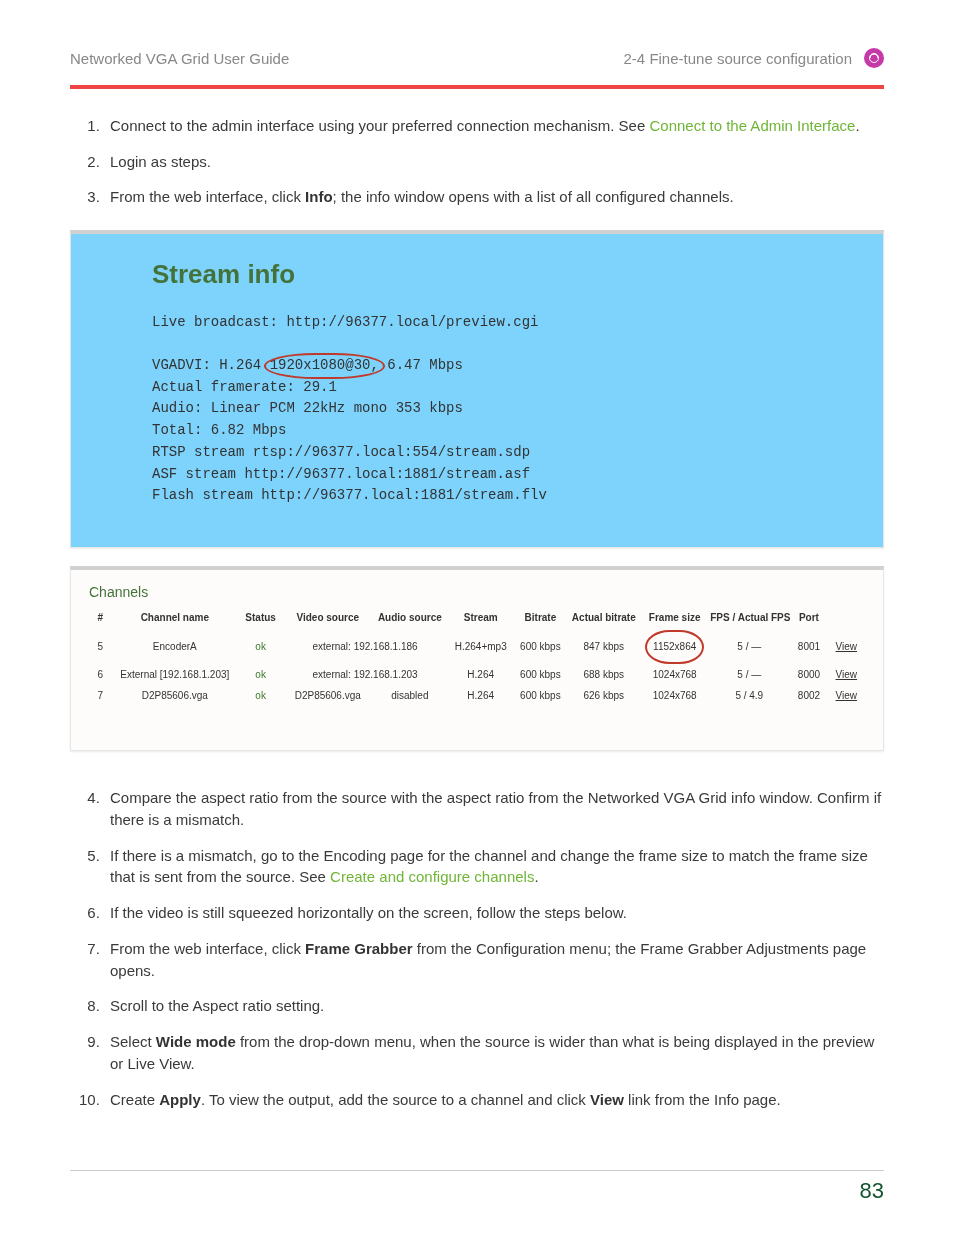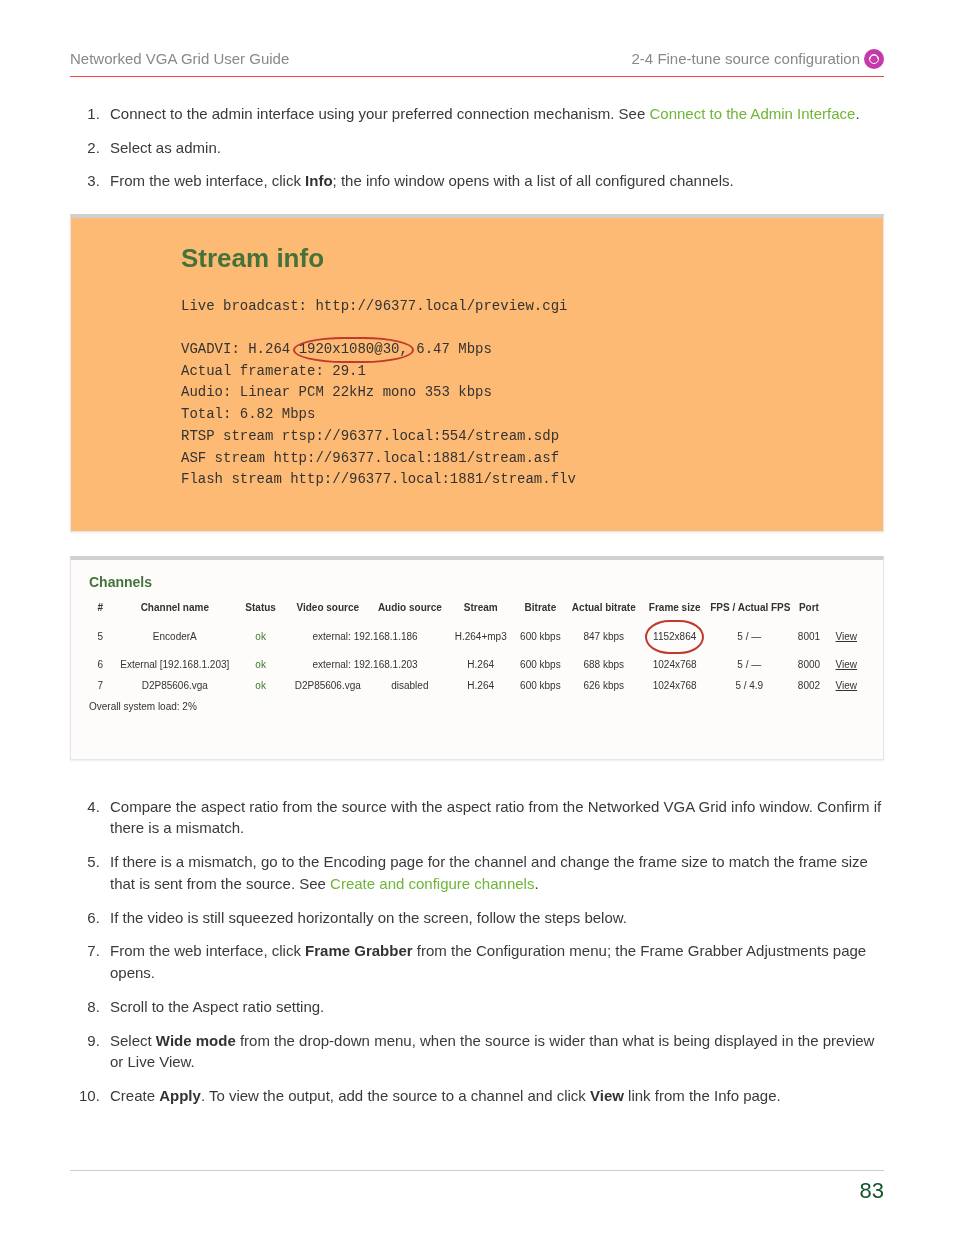--- a/index.html
+++ b/index.html
@@ -1,36 +1,36 @@
 <!DOCTYPE html>
 <html><head>
 <meta charset="utf-8">
 <style>
   html,body{margin:0;padding:0;background:#fff;color:#3a3a3a;font-family:"Segoe UI","Helvetica Neue",Arial,sans-serif;font-size:15px;line-height:1.45}
   .page{width:954px;min-height:1235px;margin:0 auto;position:relative;box-sizing:border-box;padding:48px 70px 40px 70px}
-  .hdr{display:flex;justify-content:space-between;align-items:center;border-bottom:1px solid #ef4444;padding-bottom:6px;color:#888;font-size:15px}
-  .hdr .right{display:flex;align-items:center;gap:4px}
+  .hdr{display:flex;justify-content:space-between;align-items:center;border-bottom:4px solid #ef4444;padding-bottom:15px;color:#888;font-size:15px}
+  .hdr .right{display:flex;gap:12px}
   .brand-dot{width:20px;height:20px;border-radius:50%;background:#c53aa8;display:flex;align-items:center;justify-content:center}
   .brand-dot svg{width:12px;height:12px}
   ol.steps{padding-left:34px;margin:26px 0 0 0}
-  ol.steps>li{margin:4px 0 12px 0;padding-left:6px}
+  ol.steps>li{margin:14px 0 12px 0;padding-left:6px}
   a.link{color:#6fb536;text-decoration:none}
   .bold{font-weight:700;color:#333}
 
   
-  .shot{margin:22px 0 24px 0;border:1px solid #e6e6e6;border-top:4px solid #d0d0d0;background:#fdba74;box-shadow:0 1px 2px rgba(0,0,0,.08);padding:22px 28px 40px 110px}
+  .shot{margin:22px 0 18px 0;border:1px solid #e6e6e6;border-top:4px solid #d0d0d0;background:#7dd3fc;box-shadow:0 1px 2px rgba(0,0,0,.08);padding:22px 28px 40px 81px}
   .shot h2{color:#44733a;font-size:26px;font-weight:700;margin:0 0 18px 0;font-family:Arial,sans-serif}
   .mono{font-family:"Courier New",monospace;font-size:14px;color:#333;white-space:pre;line-height:1.55}
   .mono a{color:#333;}
   .circled{position:relative;display:inline-block}
   .circled::after{content:"";position:absolute;left:-6px;right:-6px;top:-2px;bottom:-2px;border:2px solid #c0392b;border-radius:50%/60%;pointer-events:none}
 
   
   .shot2{margin:0 0 36px 0;border:1px solid #e6e6e6;border-top:4px solid #d0d0d0;background:#fdfcfa;box-shadow:0 1px 2px rgba(0,0,0,.08);padding:12px 18px 44px 18px}
-  .shot2 h3{color:#44733a;font-size:14px;font-weight:700;margin:0 0 6px 0}
+  .shot2 h3{color:#44733a;font-size:14px;font-weight:400;margin:0 0 6px 0}
   table.ch{width:100%;border-collapse:collapse;font-size:10px;color:#333;table-layout:fixed}
   table.ch th{font-weight:700;text-align:center;padding:3px 2px;white-space:nowrap}
   table.ch td{text-align:center;padding:3px 2px;white-space:nowrap;overflow:hidden}
   table.ch td.name a, table.ch td a{color:#333;}
   .ok{color:#3a7a2b}
   .view a{color:#333;text-decoration:underline}
   .sysload{font-size:10px;color:#333;margin-top:4px}
   .circ-cell{position:relative;display:inline-block;padding:8px 2px}
   .circ-cell::after{content:"";position:absolute;left:-6px;right:-6px;top:-2px;bottom:-2px;border:2px solid #c0392b;border-radius:50%/60%;pointer-events:none}
 
@@ -52,21 +52,21 @@
             <path d="M4 12 A8 8 0 0 1 20 12" fill="none" stroke="#fff" stroke-width="2"></path>
           </svg>
       </span>
     </span>
   </div>
 
   <ol class="steps">
     <li>
       <span>Connect to the admin interface using your preferred connection mechanism. See </span><a class="link">Connect to the Admin Interface</a><span>.</span>
     </li>
-    <li><span>Select as admin.</span></li>
+    <li><span>Login as steps.</span></li>
     <li>
       <span>From the web interface, click </span><span class="bold">Info</span><span>; the info window opens with a list of all configured channels.</span>
     </li>
   </ol>
 
   <div class="shot">
     <h2>Stream info</h2>
     <div class="mono"><span>Live broadcast: </span><a>http://96377.local/preview.cgi</a>
 
 <span>VGADVI: H.264 </span><span class="circled">1920x1080@30,</span><span> 6.47 Mbps</span>
@@ -147,21 +147,20 @@
             <td>H.264</td>
             <td>600 kbps</td>
             <td>626 kbps</td>
             <td>1024x768</td>
             <td>5 / 4.9</td>
             <td>8002</td>
             <td class="view"><a>View</a></td>
           </tr>
         </tbody>
     </table>
-    <div class="sysload">Overall system load: 2%</div>
   </div>
 
   <ol class="steps" start="4">
     <li><span>Compare the aspect ratio from the source with the aspect ratio from the Networked VGA Grid info window. Confirm if there is a mismatch.</span></li>
     <li><span>If there is a mismatch, go to the Encoding page for the channel and change the frame size to match the frame size that is sent from the source. See </span><a class="link">Create and configure channels</a><span>.</span></li>
     <li><span>If the video is still squeezed horizontally on the screen, follow the steps below.</span></li>
     <li><span>From the web interface, click </span><span class="bold">Frame Grabber</span><span> from the Configuration menu; the Frame Grabber Adjustments page opens.</span></li>
     <li><span>Scroll to the Aspect ratio setting.</span></li>
     <li><span>Select </span><span class="bold">Wide mode</span><span> from the drop-down menu, when the source is wider than what is being displayed in the preview or Live View.</span></li>
     <li><span>Create </span><span class="bold">Apply</span><span>. To view the output, add the source to a channel and click </span><span class="bold">View</span><span> link from the Info page.</span></li>

